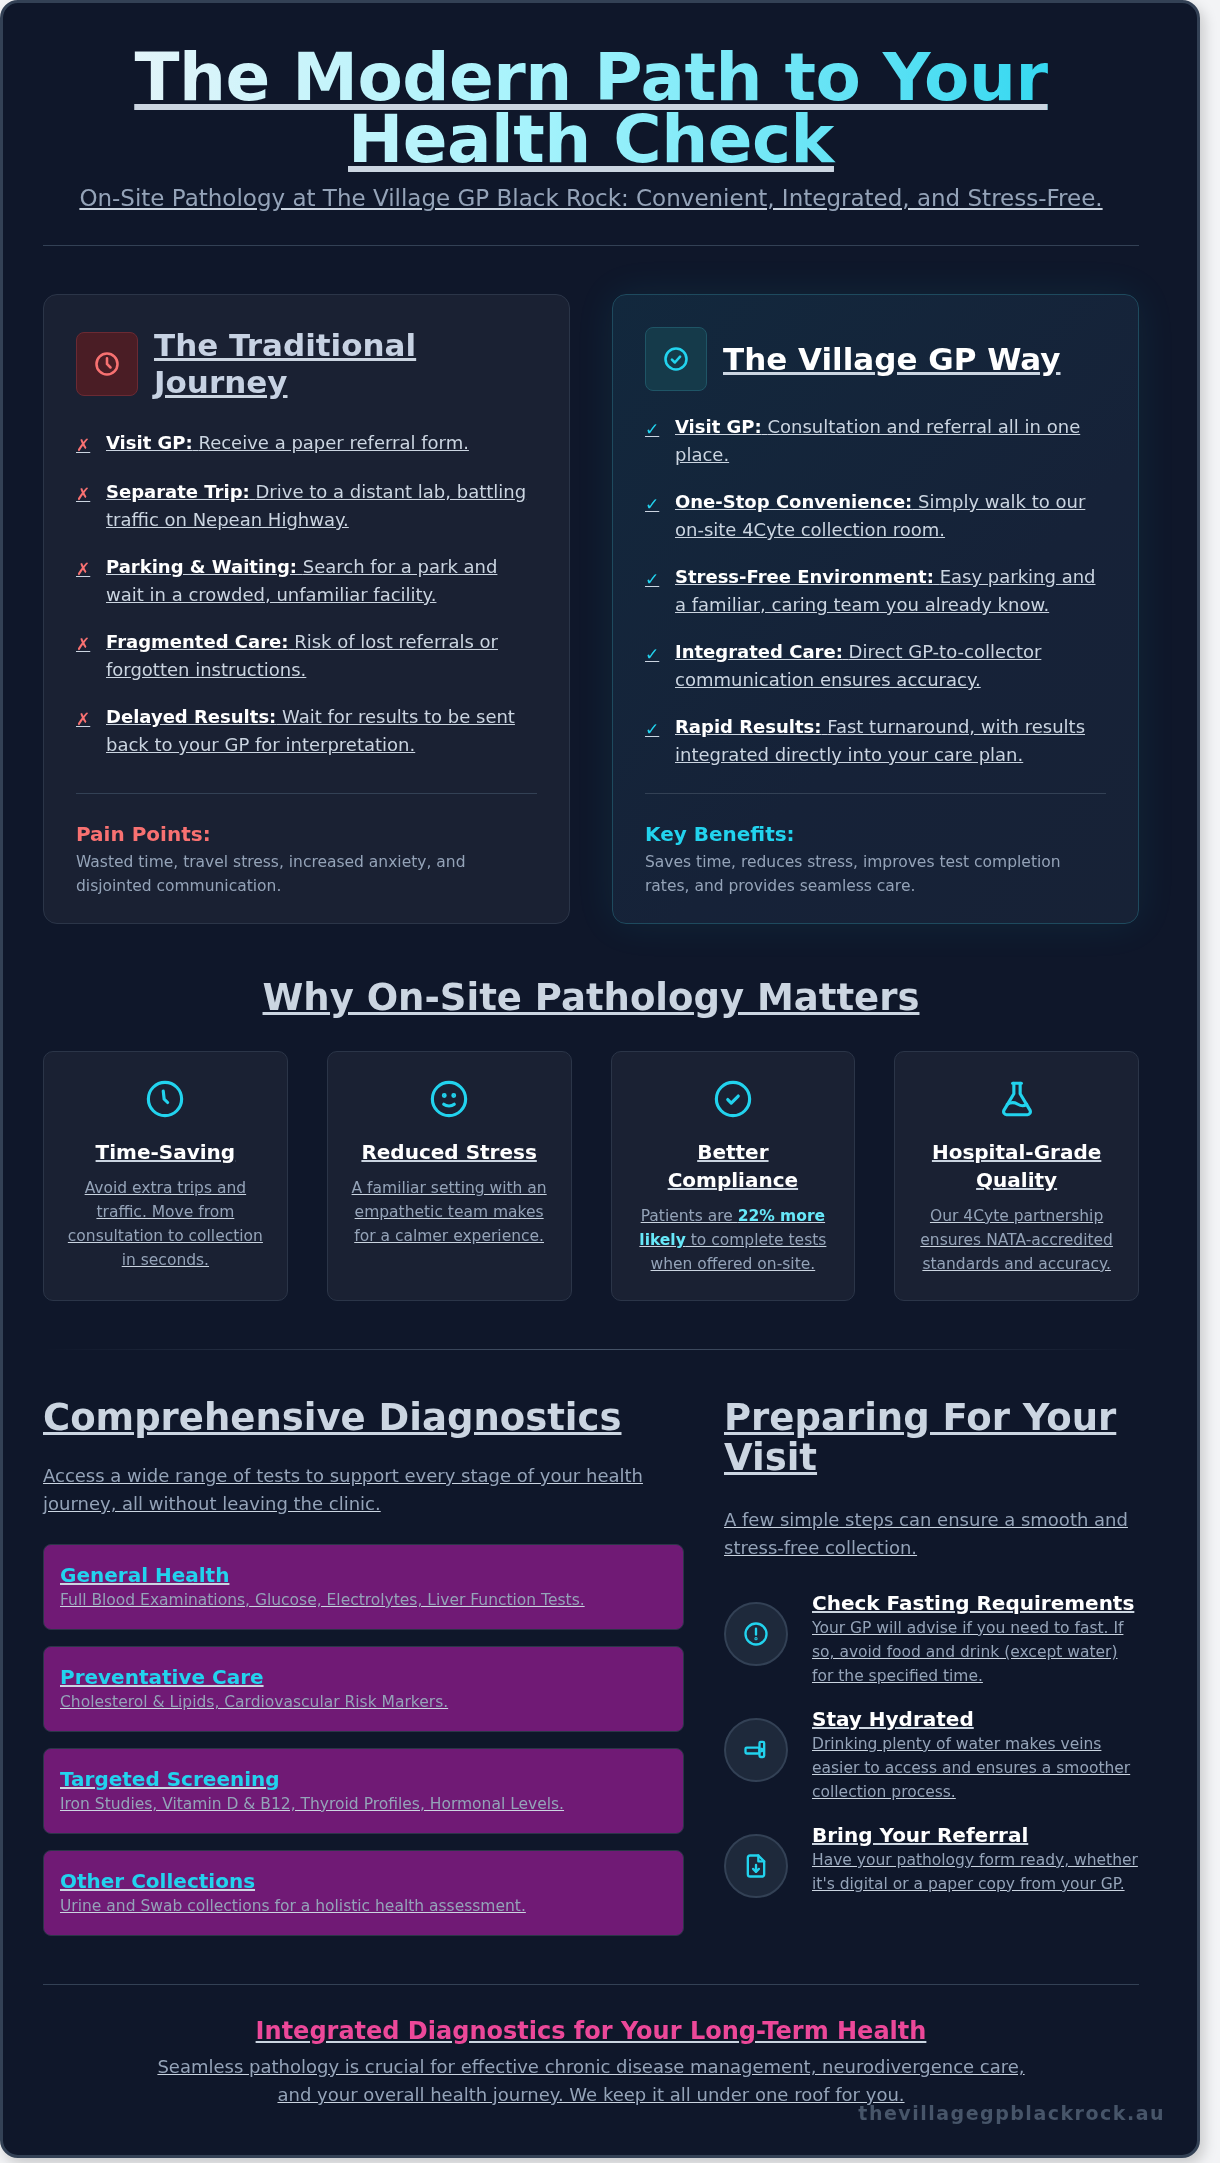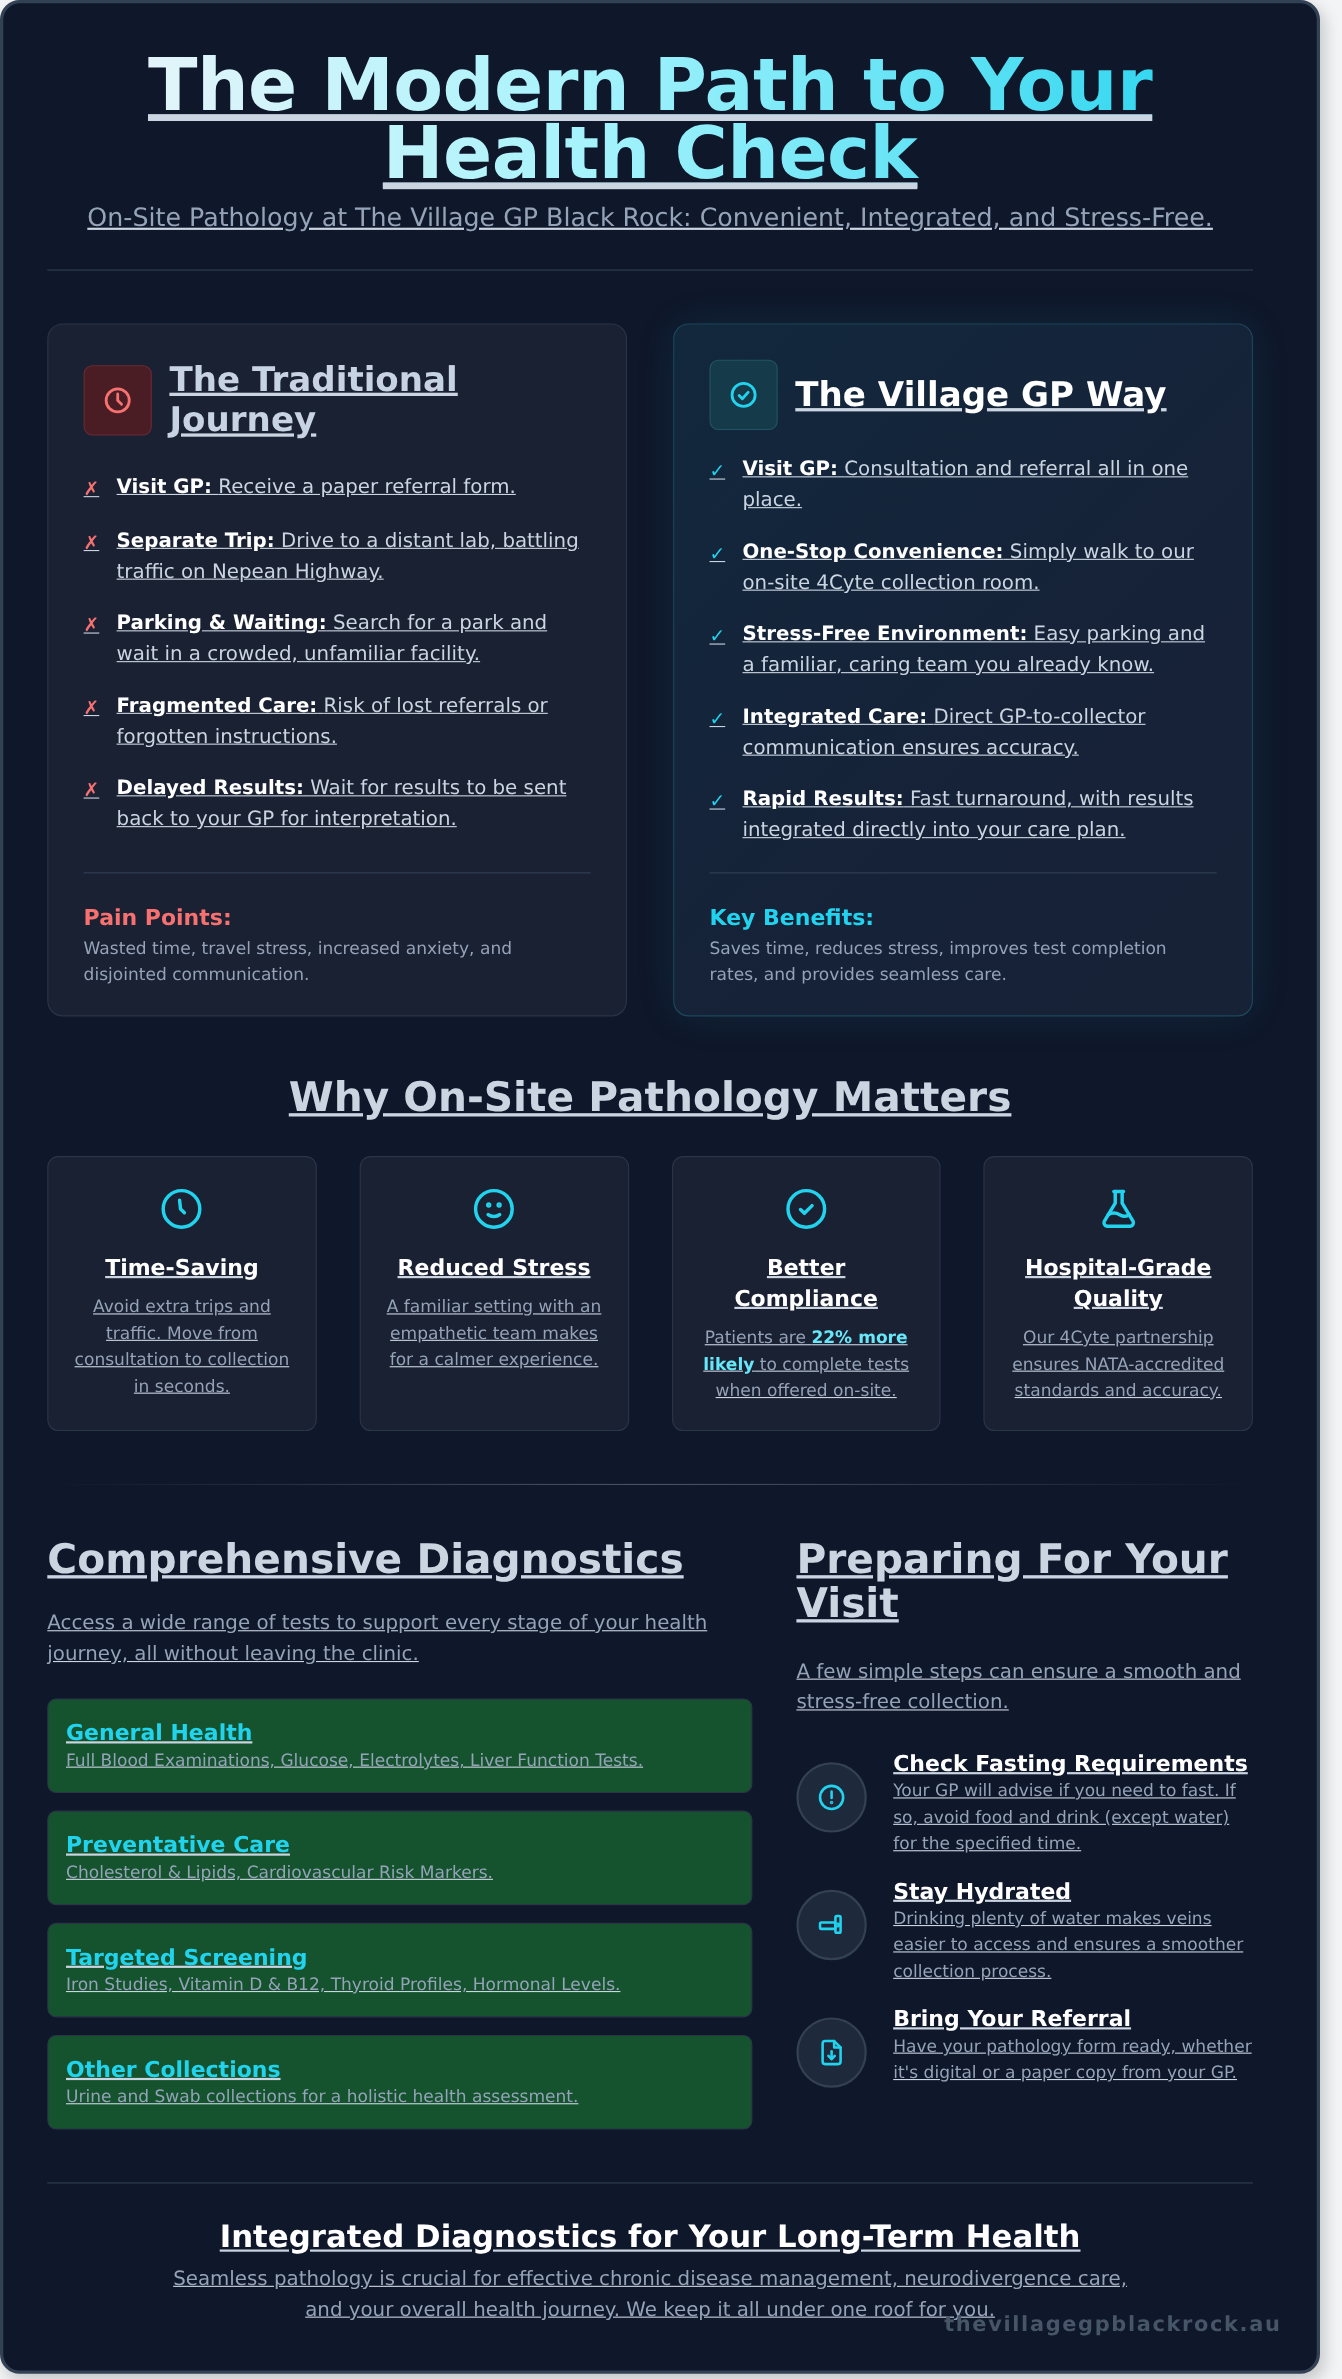--- a/index.html
+++ b/index.html
@@ -92,40 +92,40 @@
 
   
   .cols { display: flex; gap: 40px; margin-top: 48px; }
   .col-left { width: 641px; }
   .col-right { width: 415px; }
   .sec-title { font-size: 37px; font-weight: 700; color: #cbd5e1; line-height: 40px; }
   .sec-desc { margin-top: 24px; font-size: 18px; line-height: 28px; color: #94a3b8; }
   .diag { margin-top: 26px; }
   .diag-item {
     height: 86px; border-radius: 8px; margin-bottom: 16px;
-    background: #14532d; border: 1px solid #2b3548;
+    background: #701a75; border: 1px solid #2b3548;
     padding: 16px 16px;
   }
   .diag-item h4 { font-size: 20px; font-weight: 700; color: #22d3ee; line-height: 28px; }
   .diag-item p { font-size: 15.5px; color: #94a3b8; line-height: 22px; }
 
   .prep { margin-top: 28px; }
   .prep-item { display: flex; gap: 24px; margin-bottom: 18px; }
   .prep-ico {
     width: 64px; height: 64px; border-radius: 50%; flex-shrink: 0;
     background: #1e293b; border: 2px solid #334155;
     display: flex; align-items: center; justify-content: center;
     margin-top: 12px;
   }
   .prep-item h4 { font-size: 20px; font-weight: 700; color: #ffffff; line-height: 26px; }
   .prep-item p { font-size: 15.5px; line-height: 24px; color: #94a3b8; }
 
   
   .hr.bottom { margin-top: 32px; }
-  .footer-title { margin-top: 32px; text-align: center; font-size: 28px; font-weight: 700; color: #ffffff; }
+  .footer-title { margin-top: 32px; text-align: center; font-size: 24px; font-weight: 700; color: #ec4899; }
   .footer-text { margin-top: 8px; text-align: center; font-size: 18px; line-height: 28px; color: #94a3b8; padding: 0 100px; }
   .watermark {
     position: absolute; right: 32px; top: 2099px;
     font-size: 19px; font-weight: 700; color: #475569; letter-spacing: 1.5px;
   }
 </style>
 </head>
 <body>
 
 <div class="frame">

